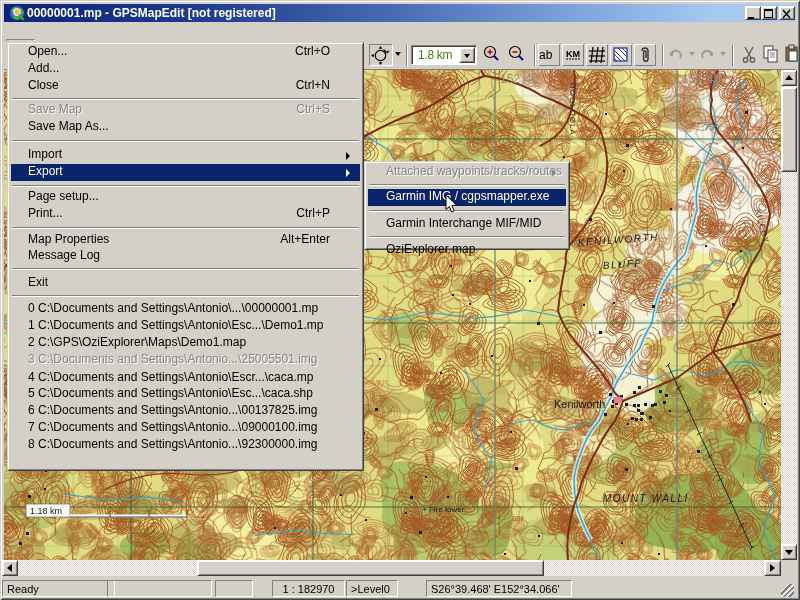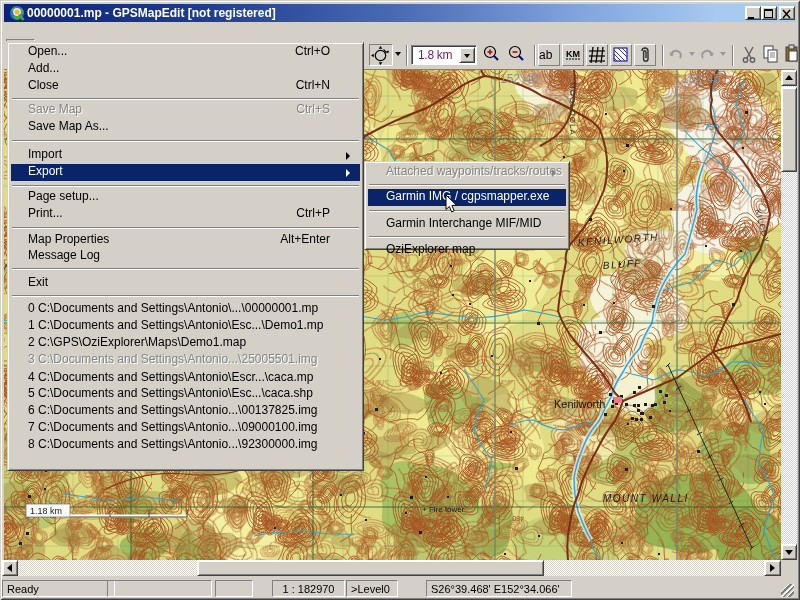--- a/index.html
+++ b/index.html
@@ -91,21 +91,21 @@
             <path d="M8.7 17.2L10.5 20L12.3 17.2z"></path>
             <path d="M3.8 8.7L1 10.5L3.8 12.3z"></path>
             <path d="M16 6.5l3-1-0.8 3z"></path>
           </g>
           <path d="M13.5 4.5a6.5 6.5 0 012.8 3.6" stroke="#000" fill="none" stroke-width="1.1"></path>
         </svg>
  </div>
  <span class="dd" style="left:391px"></span>
  <span class="tsep" style="left:402px"></span>
  <div id="combo">
-        <span class="abs" style="left:6px;top:2px;font-size:12px;color:#701a75;letter-spacing:-0.3px">1.8 km</span>
+        <span class="abs" style="left:6px;top:2px;font-size:12px;color:#4d7c0f;letter-spacing:-0.3px">1.8 km</span>
         <span class="cbt">
           <span class="dd" style="left:4px;top:6px"></span>
         </span>
       </div>
  <div class="tbut" style="left:477px;width:23px"><svg width="21" height="20" viewBox="0 0 21 20">
           <circle cx="9" cy="8" r="5.5" fill="none" stroke="#000" stroke-width="1.2"></circle>
           <line x1="13" y1="12" x2="17" y2="16" stroke="#000080" stroke-width="2"></line>
           <path d="M9 5.5v5M6.5 8h5" stroke="#c00000" stroke-width="1.6"></path>
         </svg></div>
  <div class="tbut" style="left:502px;width:23px"><svg width="21" height="20" viewBox="0 0 21 20">

